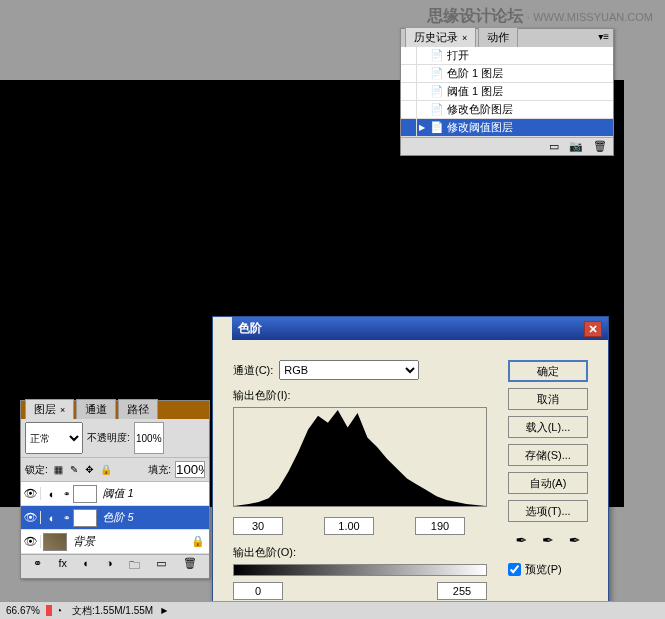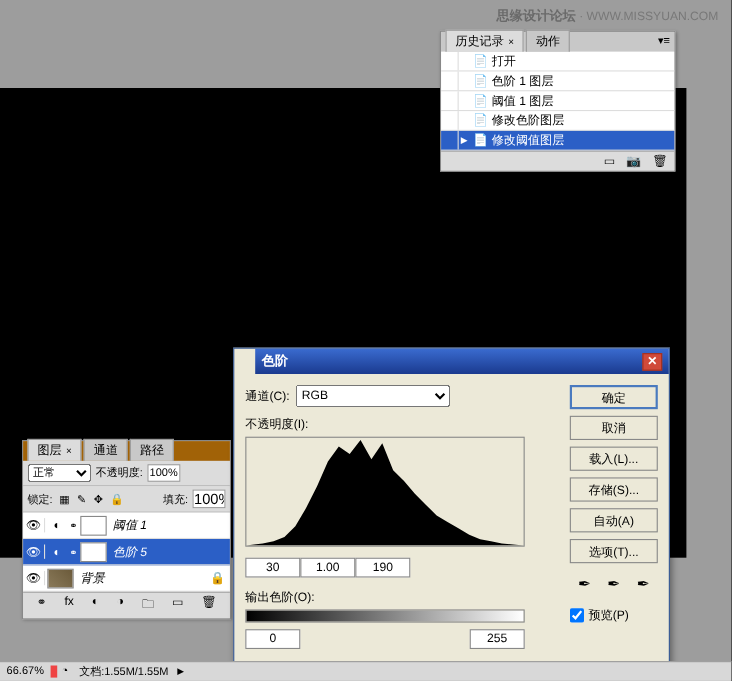--- a/index.html
+++ b/index.html
@@ -1,19 +1,19 @@
 <!DOCTYPE html>
 <html><head>
 <meta charset="utf-8">
 <style>
 * { box-sizing: border-box; margin: 0; padding: 0; font-family: "Microsoft YaHei", SimSun, sans-serif; }
 body { background: #9d9d9d; width: 665px; height: 619px; position: relative; overflow: hidden; }
 
 .watermark { position: absolute; top: 6px; right: 12px; color: #787878; font-size: 11px; }
-.watermark b { font-size: 12px; color: #6a6a6a; }
+.watermark b { font-size: 16px; color: #6a6a6a; }
 
 .canvas-black { position: absolute; top: 80px; left: 0; width: 624px; height: 427px; background: #000; }
 
 .history-panel { position: absolute; top: 28px; left: 400px; width: 214px; background: #dcdcdc; border: 1px solid #888; box-shadow: 1px 1px 3px rgba(0,0,0,0.3); }
 .history-tabs { display: flex; background: #c8c8c8; height: 18px; align-items: flex-end; padding-left: 4px; }
 .history-tab { font-size: 11px; padding: 2px 8px; background: #dcdcdc; border: 1px solid #999; border-bottom: none; margin-right: 2px; cursor: pointer; }
 .history-tab.inactive { background: #c8c8c8; }
 .history-tab .tab-x { margin-left: 4px; font-size: 9px; }
 .history-menu { position: absolute; right: 4px; top: 2px; font-size: 10px; cursor: pointer; }
 .history-list { background: #fff; }
@@ -21,21 +21,21 @@
 .history-item.selected { background: #2b5fc6; color: #fff; }
 .history-item .gutter { width: 16px; height: 100%; border-right: 1px solid #ddd; }
 .history-item .icon-col { width: 20px; text-align: center; font-size: 11px; }
 .history-item .play { width: 10px; text-align: center; font-size: 8px; }
 .history-bottom { display: flex; justify-content: flex-end; gap: 10px; padding: 2px 6px; background: #dcdcdc; border-top: 1px solid #aaa; }
 .history-bottom span { font-size: 11px; cursor: pointer; }
 
 .layers-panel { position: absolute; top: 400px; left: 20px; width: 190px; background: #dcdcdc; border: 1px solid #888; box-shadow: 1px 1px 3px rgba(0,0,0,0.3); }
 .layers-tabs { display: flex; background: #a16207; height: 18px; align-items: flex-end; padding-left: 4px; }
 .blend-row, .lock-row { display: flex; align-items: center; font-size: 10px; padding: 3px 4px; gap: 4px; background: #dcdcdc; border-bottom: 1px solid #bbb; }
-.blend-row select, .blend-row input { font-size: 10px; height: 16px; }
+.blend-row select, .blend-row input { font-size: 10px; height: 32px; }
 .blend-row select { width: 58px; }
 .opacity-field, .fill-field { width: 30px; border: 1px solid #999; text-align: center; }
 .lock-icons span { margin: 0 2px; cursor: pointer; font-size: 10px; }
 .layer-list { background: #fff; }
 .layer-item { display: flex; align-items: center; height: 24px; border-bottom: 1px solid #ddd; font-size: 11px; }
 .layer-item.selected { background: #2b5fc6; color: #fff; }
 .layer-item .eye { width: 20px; text-align: center; border-right: 1px solid #ddd; }
 .layer-item .adj { width: 18px; height: 18px; margin: 0 2px; display: inline-flex; align-items: center; justify-content: center; }
 .layer-item .thumb { width: 24px; height: 18px; background: #fff; border: 1px solid #888; margin: 0 2px; }
 .layer-item .name { margin-left: 4px; font-style: italic; }
@@ -44,31 +44,31 @@
 .layers-bottom span { cursor: pointer; }
 
 .status-bar { position: absolute; bottom: 0; left: 0; right: 0; height: 18px; background: #d8d8d8; border-top: 1px solid #999; display: flex; align-items: center; font-size: 10px; }
 .status-bar .zoom { padding: 0 6px; border-right: 6px solid #ef4444; }
 .status-bar .doc { padding: 0 6px; }
 .status-bar .caret { margin-left: 2px; font-size: 8px; }
 
 .levels-dialog { position: absolute; top: 316px; left: 212px; width: 397px; height: 298px; background: #ece9d8; border: 1px solid #2b4f8f; box-shadow: 2px 2px 6px rgba(0,0,0,0.4); }
 .levels-title { background: linear-gradient(180deg,#3a6bcf,#1a3a8f); color: #fff; font-size: 12px; font-weight: bold; padding: 3px 6px; display: flex; justify-content: space-between; align-items: center; margin-left: 19px; }
 .levels-close { width: 18px; height: 16px; background: #d04a3a; color: #fff; text-align: center; font-size: 11px; border: 1px solid #a03020; cursor: pointer; line-height: 14px; }
-.levels-body { padding: 10px; display: flex; gap: 10px; }
+.levels-body { padding: 20px; display: flex; gap: 10px; }
 .levels-left { flex: 1; }
 .levels-right { width: 80px; display: flex; flex-direction: column; gap: 6px; }
 .levels-right button { font-size: 11px; height: 22px; background: #ece9d8; border: 1px solid #888; cursor: pointer; }
 .levels-right button.primary { border: 2px solid #4a7abf; }
 .channel-row { display: flex; align-items: center; gap: 6px; font-size: 11px; margin-bottom: 8px; }
 .channel-row select { width: 140px; font-size: 11px; height: 20px; }
 .section-label { font-size: 11px; margin-bottom: 4px; }
 .histogram { width: 254px; height: 100px; border: 1px solid #888; background: #ece9d8; position: relative; margin-bottom: 10px; }
 .histogram svg { width: 100%; height: 100%; }
-.triple-inputs { display: flex; width: 256px; margin-bottom: 10px; }
+.triple-inputs { display: flex; justify-content: space-between; width: 232px; margin-bottom: 10px; }
 .triple-inputs input { width: 50px; height: 18px; font-size: 11px; text-align: center; border: 1px solid #888; }
 .gradient { width: 254px; height: 12px; background: linear-gradient(90deg,#000,#fff); border: 1px solid #888; margin-bottom: 6px; }
 .double-inputs { display: flex; justify-content: space-between; width: 254px; }
 .double-inputs input { width: 50px; height: 18px; font-size: 11px; text-align: center; border: 1px solid #888; }
 .droppers { display: flex; justify-content: space-around; margin-top: 4px; }
 .droppers span { cursor: pointer; font-size: 14px; }
 .preview-check { font-size: 11px; display: flex; align-items: center; gap: 4px; margin-top: 8px; }
 </style>
 </head>
 <body>
@@ -183,21 +183,21 @@
   <div class="levels-title">
     <span>色阶</span>
     <span class="levels-close">✕</span>
   </div>
   <div class="levels-body">
     <div class="levels-left">
       <div class="channel-row">
         <span>通道(C):</span>
         <select><option>RGB</option></select>
       </div>
-      <div class="section-label">不透明度(I):</div>
+      <div class="section-label">输出色阶(I):</div>
       <div class="histogram">
         <svg viewBox="0 0 254 100" preserveAspectRatio="none">
             <path id="histo-path" fill="#000" d="M0,100 L0,100 L14.941176470588236,98 L24.901960784313726,96 L34.86274509803922,92 L44.82352941176471,82 L54.7843137254902,65 L64.74509803921568,45 L74.70588235294117,22 L84.66666666666666,8 L94.62745098039215,15 L104.58823529411764,2 L114.54901960784314,20 L124.50980392156862,5 L134.47058823529412,30 L144.4313725490196,40 L154.39215686274508,52 L164.3529411764706,62 L174.31372549019608,72 L184.27450980392157,78 L194.23529411764704,84 L204.19607843137257,90 L214.15686274509804,94 L224.11764705882354,96 L234.078431372549,98 L254,100 L254,100 Z"></path>
           </svg>
       </div>
       <div class="triple-inputs">
         <input value="30" style="">
         <input value="1.00" style="">
         <input value="190" style="">
       </div>

